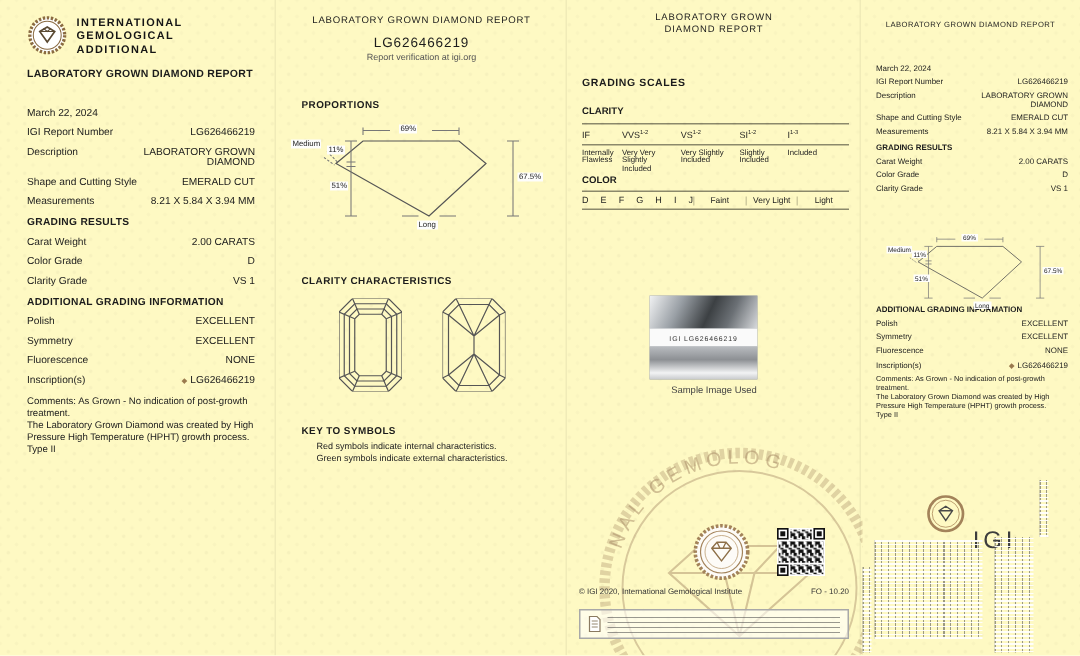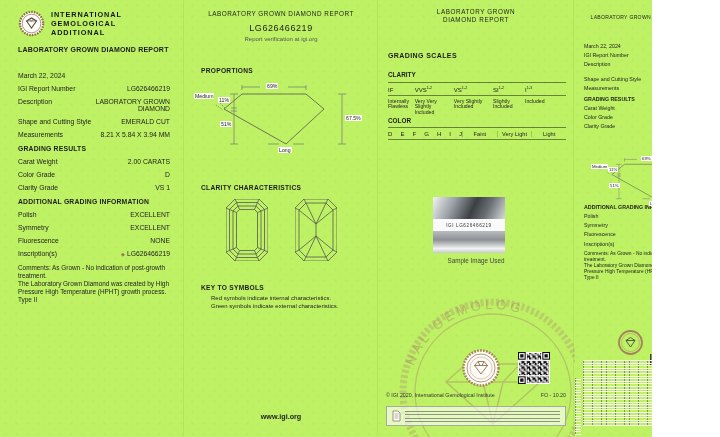--- a/index.html
+++ b/index.html
@@ -1,18 +1,18 @@
 <!DOCTYPE html>
 <html><head>
 <meta charset="utf-8">
 <style>
   * { margin:0; padding:0; box-sizing:border-box; }
   html,body { width:720px; height:437px; }
   body { font-family:"Liberation Sans", sans-serif; color:#1c1c1c; background:#ffffff; }
-  .page { position:relative; width:652px; height:437px; overflow:hidden; background:#bef264; }
+  .page { position:relative; width:720px; height:437px; overflow:hidden; background:#fef9c3; }
   .texture { position:absolute; inset:0; z-index:0; opacity:.55; pointer-events:none;
     background-image:
       radial-gradient(circle, rgba(120,110,95,.10) 0.8px, transparent 1.5px),
       radial-gradient(circle, rgba(120,110,95,.07) 0.8px, transparent 1.6px);
     background-size:11px 11px, 11px 11px;
     background-position:0 0, 5.5px 5.5px; }
   .fold { position:absolute; top:0; bottom:0; width:1px; background:rgba(60,50,40,.07); z-index:2; }
   .panel { position:absolute; top:0; height:437px; z-index:1; }
 
   
@@ -236,21 +236,20 @@
         </svg>
       </span>
     </div>
 
     <div class="h6 keyhead">KEY TO SYMBOLS</div>
     <div class="keylines">
       <div>Red symbols indicate internal characteristics.</div>
       <div>Green symbols indicate external characteristics.</div>
     </div>
 
-    <div class="website center">www.igi.org</div>
   </section>
 
   <section class="panel p3">
 
     <div class="wm">
       <svg width="210" height="160" viewBox="0 0 210 160" style="margin-left:-10px">
         <circle cx="105" cy="102" r="90" fill="none" stroke="rgba(171,143,106,.36)" stroke-width="7" stroke-dasharray="3 2.2"></circle>
         <circle cx="105" cy="102" r="78" fill="none" stroke="rgba(171,143,106,.45)" stroke-width="1.3"></circle>
         <defs>
             <path id="wmarc" d="M 22 102 A 83 83 0 0 1 188 102"></path>

